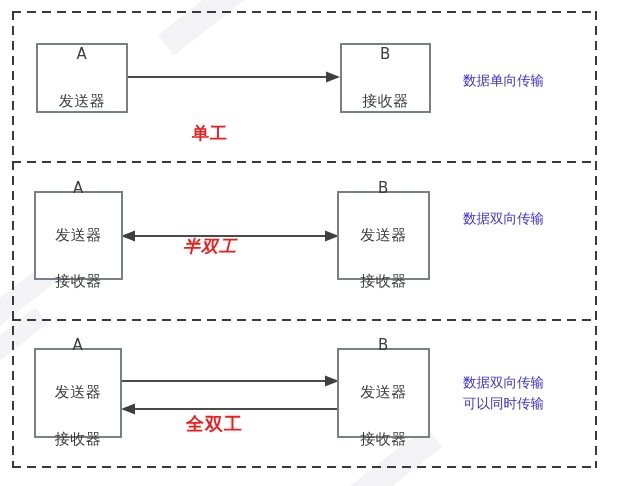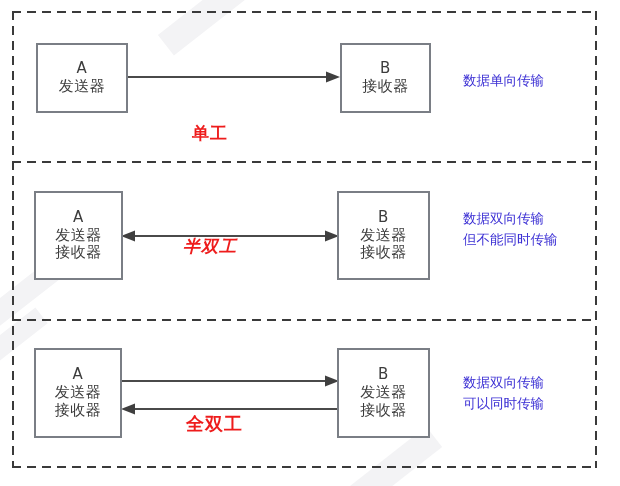--- a/index.html
+++ b/index.html
@@ -63,20 +63,21 @@
     line-height: 1.18;
     z-index: 5;
   }
   .node .tag {
     font-size: 15px;
     letter-spacing: 0.5px;
   }
   .node .role {
     font-size: 15px;
     letter-spacing: 0.5px;
+    margin-top: 29px;
   }
 
   
   .conn {
     position: absolute;
     z-index: 3;
   }
   .conn svg { display: block; overflow: visible; }
 
   
@@ -177,21 +178,20 @@
         <line x1="10" y1="7" x2="208" y2="7" stroke="#4a4a4a" stroke-width="1.8"></line>
         <polygon points="0,7 14,1.5 14,12.5" fill="#3f3f3f"></polygon>
         <polygon points="218,7 204,1.5 204,12.5" fill="#3f3f3f"></polygon>
       </svg>
     </div>
 
     <div class="mode-label" style="left:183px;top:235px;font-style:italic;">半双工</div>
 
     <div class="note" style="left:463px;top:208px;">
       <div>数据双向传输</div>
-      <div>但不能同时传输</div>
     </div>
   </div>
 
   <div>
 
     <div class="node" style="left:34px;top:348px;width:88px;height:90px;">
       <span class="tag">A</span>
       <span class="role">发送器</span>
       <span class="role">接收器</span>
     </div>

